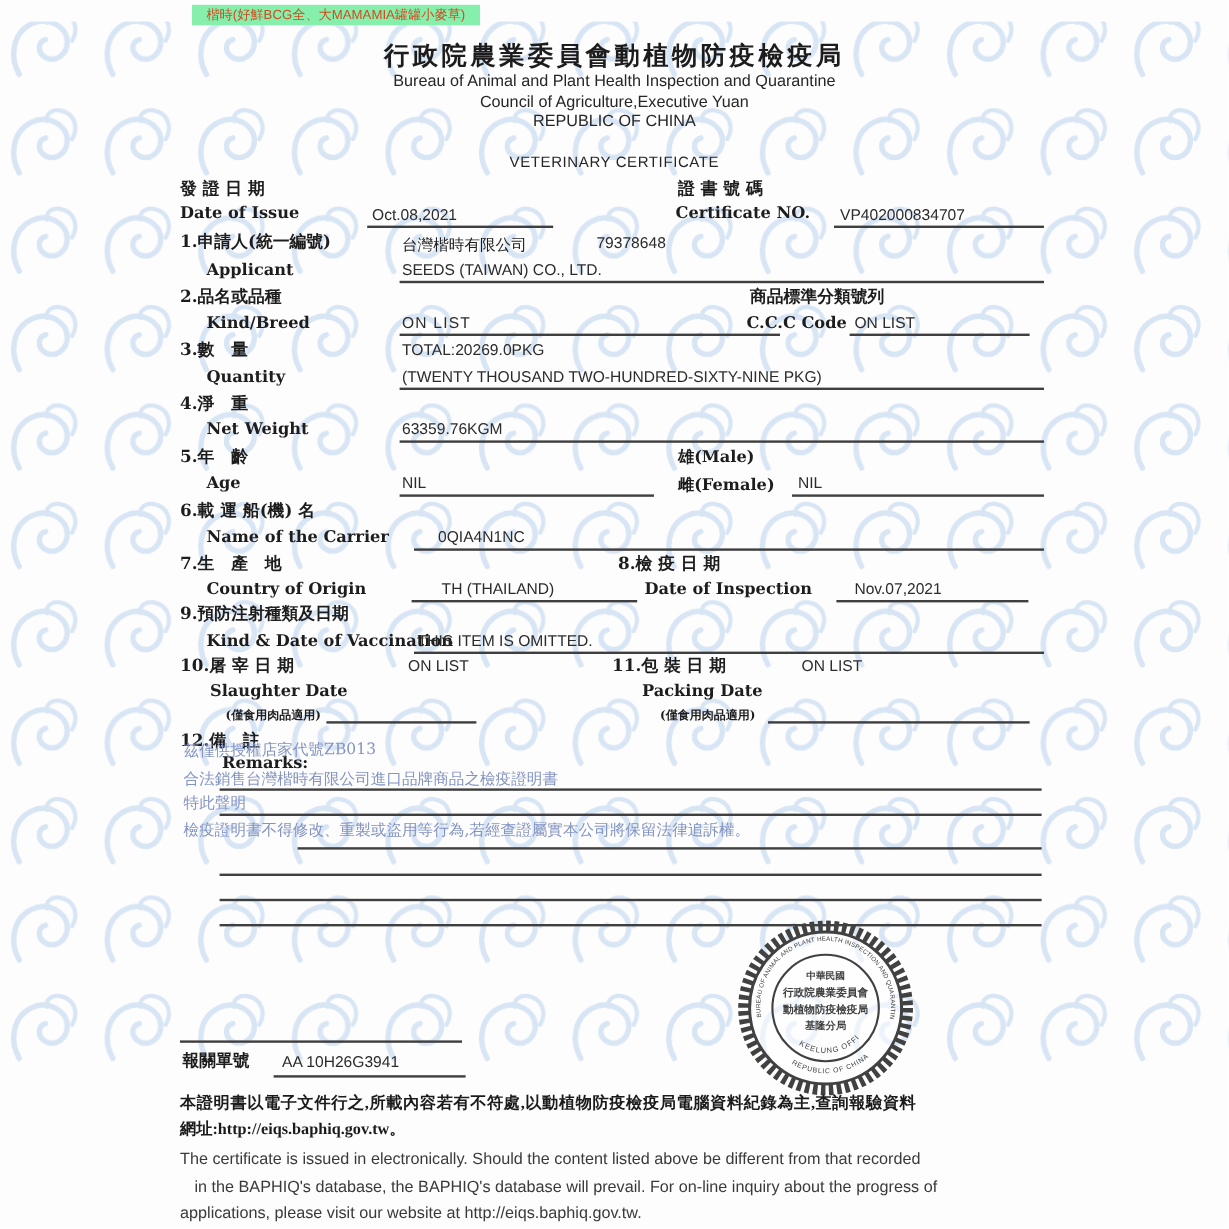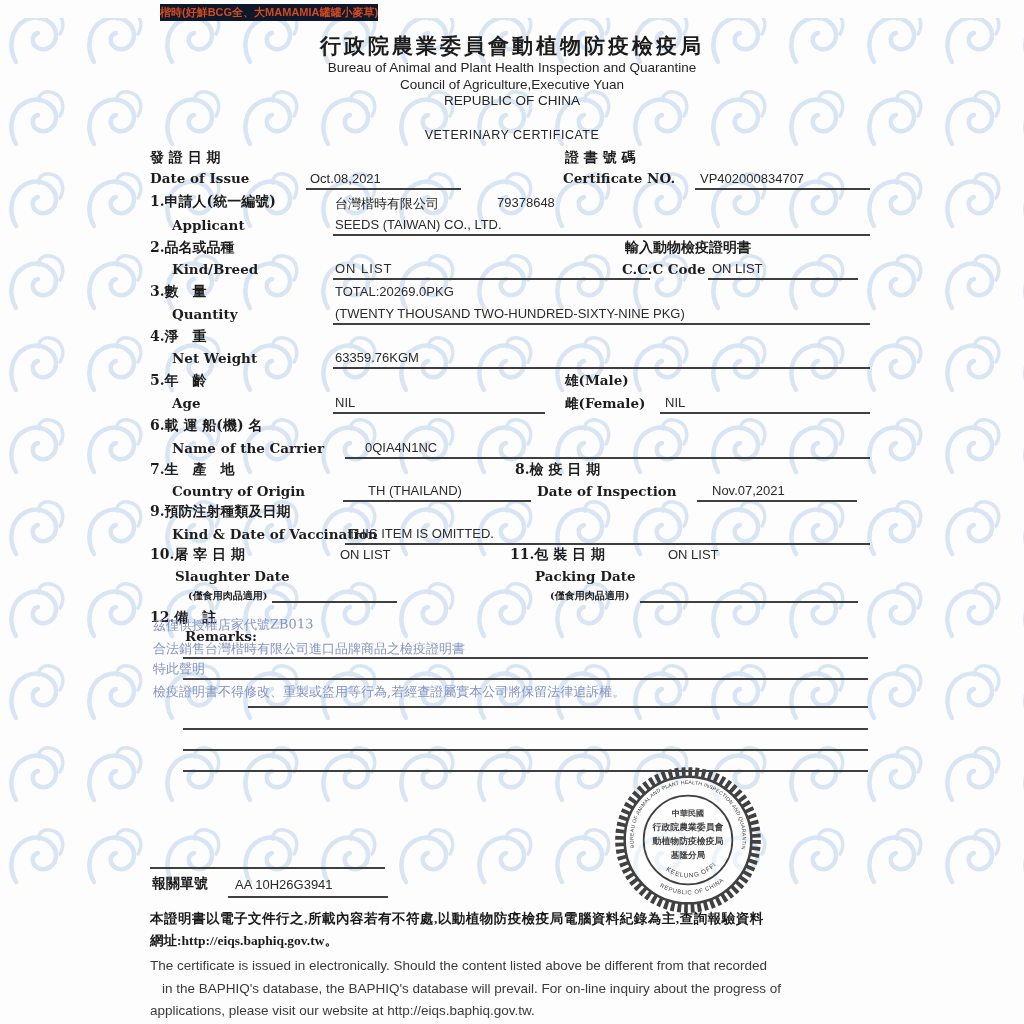--- a/index.html
+++ b/index.html
@@ -1,21 +1,21 @@
 <!DOCTYPE html>
 <html><head>
 <meta charset="utf-8">
 <style>
   html,body{margin:0;padding:0;background:#ffffff;}
   .page{position:relative;width:1024px;height:1024px;background:#fdfdfd;overflow:hidden;
         font-family:"Liberation Sans", sans-serif;color:#262626;}
   .abs{position:absolute;}
   .wm{position:absolute;inset:0;z-index:0;}
   .content{position:absolute;inset:0;z-index:1;}
-  .tag{background:#0f172a;color:#d14a20;font-size:11px;font-weight:bold;padding:1px 0;
+  .tag{background:#86efac;color:#d14a20;font-size:11px;font-weight:normal;padding:1px 12px;
        font-family:"Liberation Sans", sans-serif;}
   .zh{font-family:"DejaVu Serif","Liberation Serif",serif;font-weight:bold;color:#1d1d1d;}
   .enlbl{font-family:"DejaVu Serif","Liberation Serif",serif;font-weight:bold;font-size:13.5px;color:#1d1d1d;}
   .val{font-family:"Liberation Sans",sans-serif;font-size:13px;color:#2b2b2b;}
   .ln{background:#3f3f3f;height:2px;}
   .blue{font-family:"DejaVu Serif","Liberation Serif",serif;color:#8494c2;font-size:13px;}
   .hdr-zh{font-family:"DejaVu Serif","Liberation Serif",serif;font-weight:bold;color:#1c1c1c;}
   .ctr{left:0;right:0;text-align:center;}
   .small-note{font-size:10px;}
   .foot-zh{font-family:Liberation Serif, serif;font-weight:bold;font-size:13.5px;color:#1b1b1b;}
@@ -58,21 +58,21 @@
     <div class="abs ln" style="left:695px;top:188px;width:175px;"></div>
 
     <div class="abs zh" style="left:150px;top:193px;font-size:14px;">1.申請人(統一編號)</div>
     <div class="abs zh" style="left:335px;top:195px;font-size:13px;font-weight:normal;">台灣楷時有限公司</div>
     <div class="abs val" style="left:497px;top:195px;">79378648</div>
     <div class="abs enlbl" style="left:172px;top:217px;">Applicant</div>
     <div class="abs val" style="left:335px;top:217px;">SEEDS (TAIWAN) CO., LTD.</div>
     <div class="abs ln" style="left:333px;top:234px;width:537px;"></div>
 
     <div class="abs zh" style="left:150px;top:239px;font-size:14px;">2.品名或品種</div>
-    <div class="abs zh" style="left:625px;top:239px;font-size:14px;">輸入動物檢疫證明書</div>
+    <div class="abs zh" style="left:625px;top:239px;font-size:14px;">商品標準分類號列</div>
     <div class="abs enlbl" style="left:172px;top:261px;">Kind/Breed</div>
     <div class="abs val" style="left:335px;top:261px;letter-spacing:1px;">ON LIST</div>
     <div class="abs ln" style="left:333px;top:278px;width:317px;"></div>
     <div class="abs enlbl" style="left:622px;top:261px;">C.C.C Code</div>
     <div class="abs val" style="left:712px;top:261px;">ON LIST</div>
     <div class="abs ln" style="left:708px;top:278px;width:150px;"></div>
 
     <div class="abs zh" style="left:150px;top:283px;font-size:14px;">3.數　量</div>
     <div class="abs val" style="left:335px;top:284px;">TOTAL:20269.0PKG</div>
     <div class="abs enlbl" style="left:172px;top:306px;">Quantity</div>

